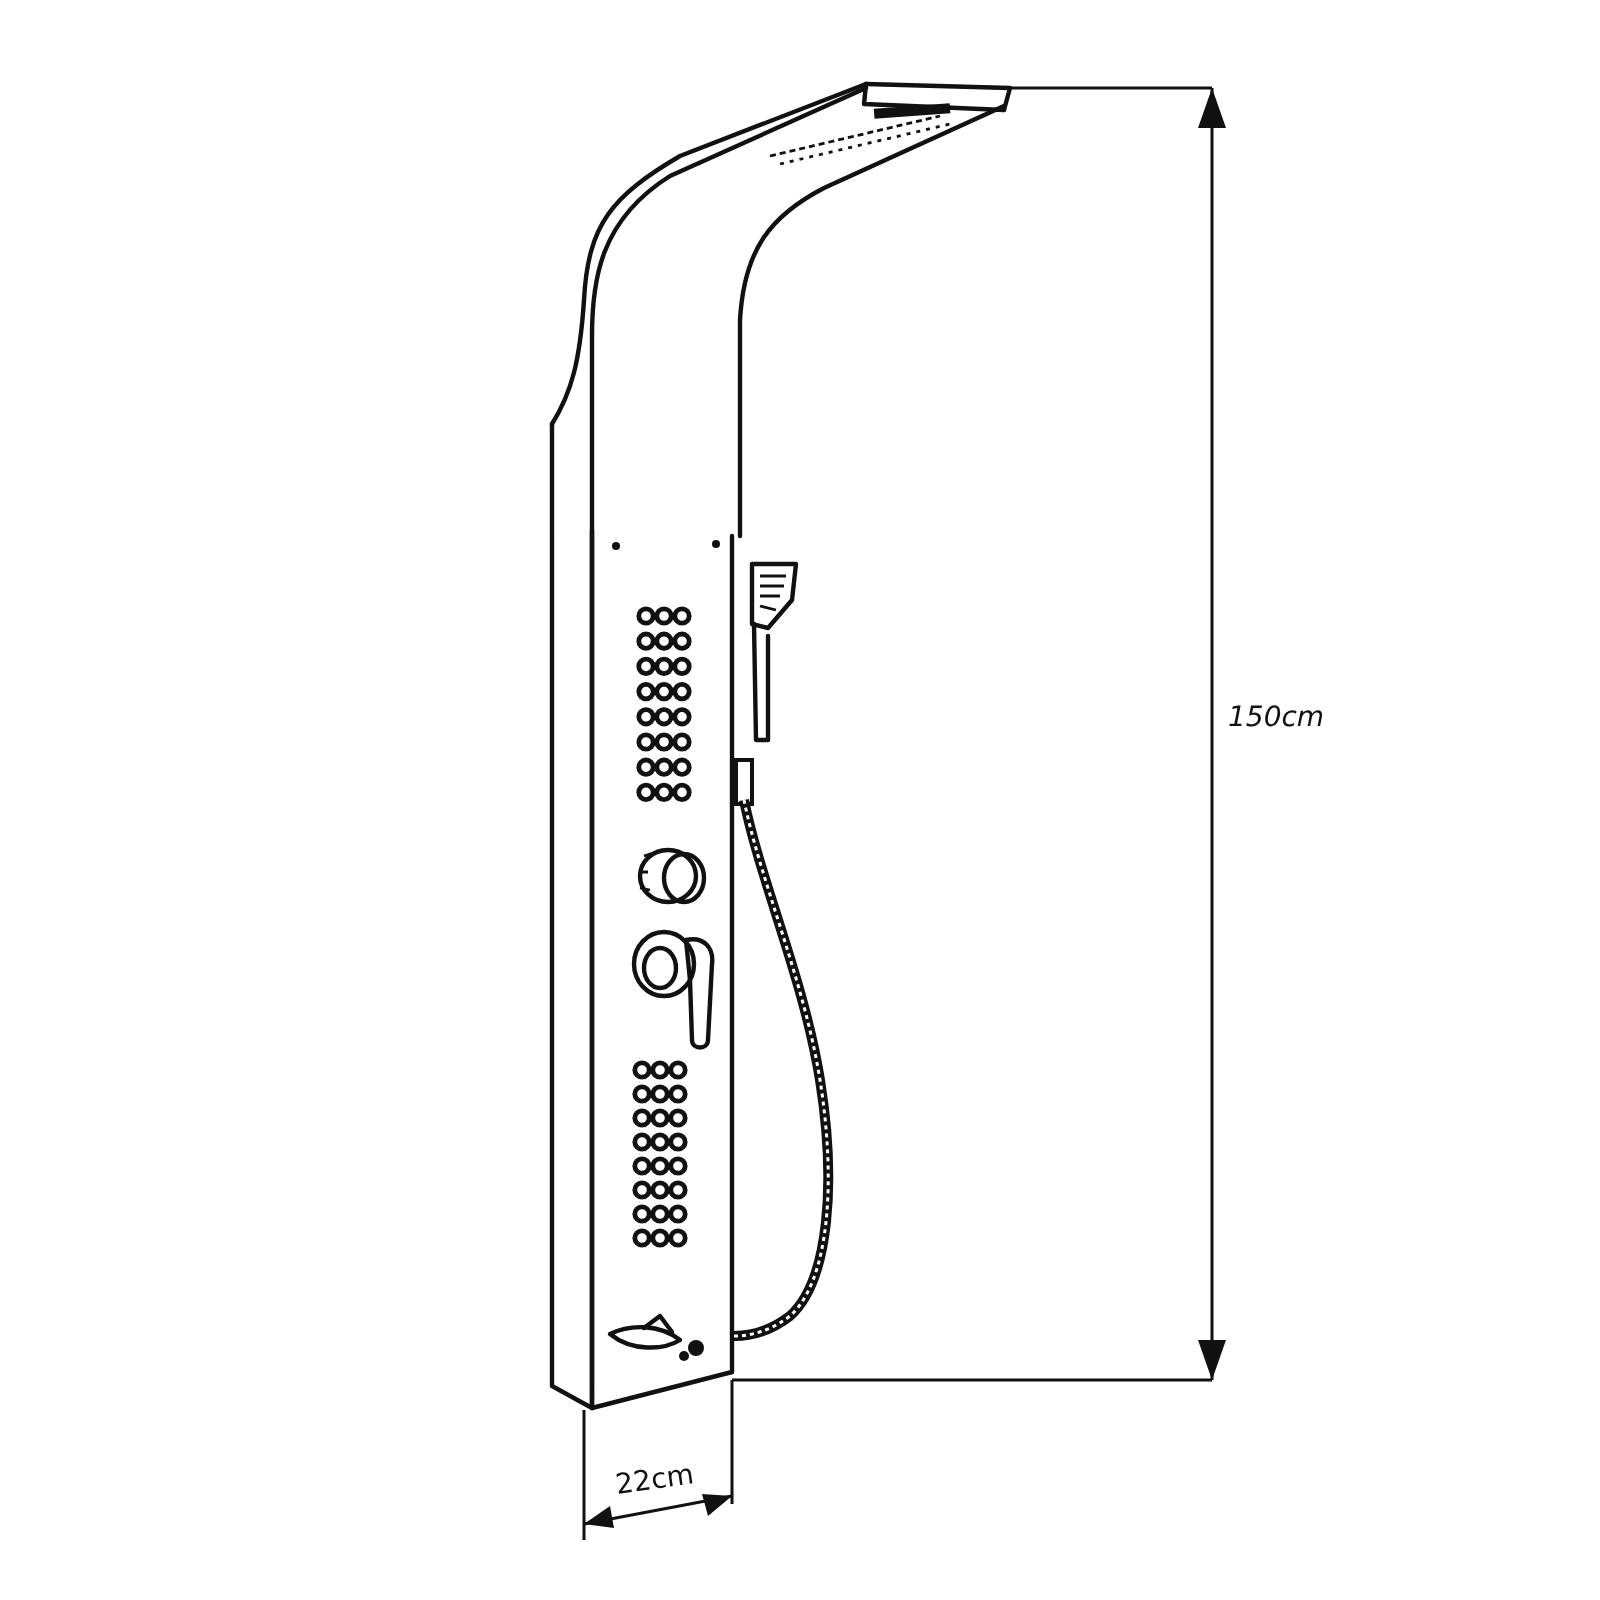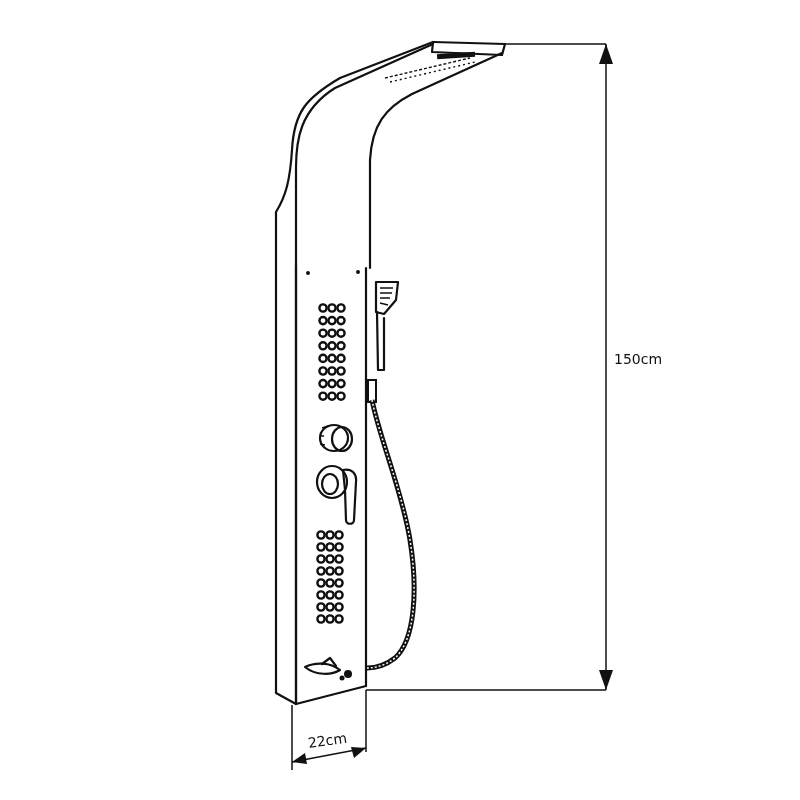--- a/index.html
+++ b/index.html
@@ -1,19 +1,19 @@
 <!DOCTYPE html>
 <html><head>
   <meta charset="utf-8">
   <style>
     html, body { margin: 0; padding: 0; background: #ffffff; }
     body { width: 800px; height: 800px; position: relative; overflow: hidden; font-family: "DejaVu Sans", sans-serif; }
     #diagram { position: absolute; left: 0; top: 0; width: 800px; height: 800px; }
     .dim-label { position: absolute; font-family: "DejaVu Sans", sans-serif; font-size: 14px; color: #111; white-space: nowrap; }
-    #height-label { left: 614px; top: 351px; }
+    #height-label { left: 614px; top: 351px; font-style: italic; }
     #width-label { left: 308px; top: 735px; transform: rotate(-8deg); transform-origin: left center; }
     .ln { fill: none; stroke: #111; stroke-width: 2.2; stroke-linejoin: round; stroke-linecap: round; }
     .thin { fill: none; stroke: #111; stroke-width: 1.4; }
     .dim { fill: none; stroke: #111; stroke-width: 1.5; }
     .nozzle { fill: #fff; stroke: #111; stroke-width: 2.4; }
   </style>
 </head>
 <body>
 
 <svg id="diagram" viewBox="0 0 800 800" xmlns="http://www.w3.org/2000/svg">

